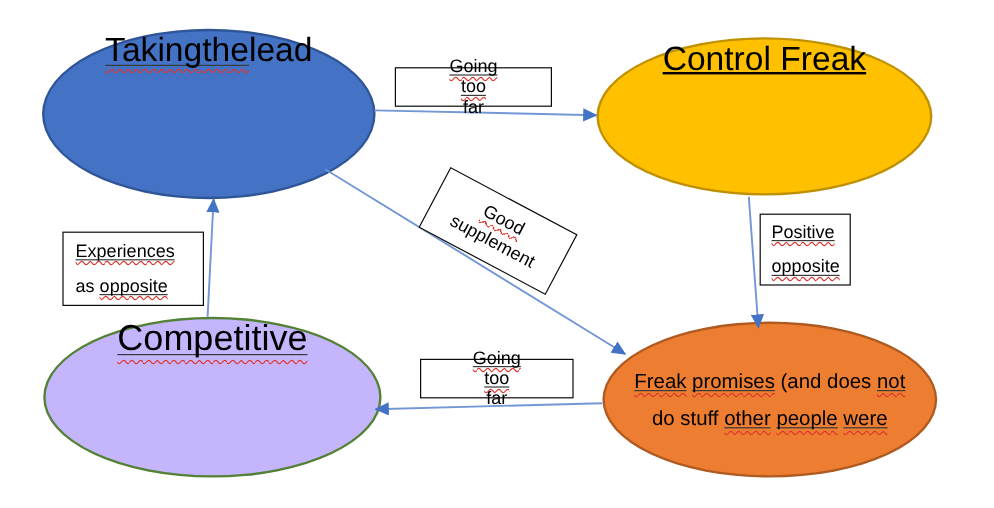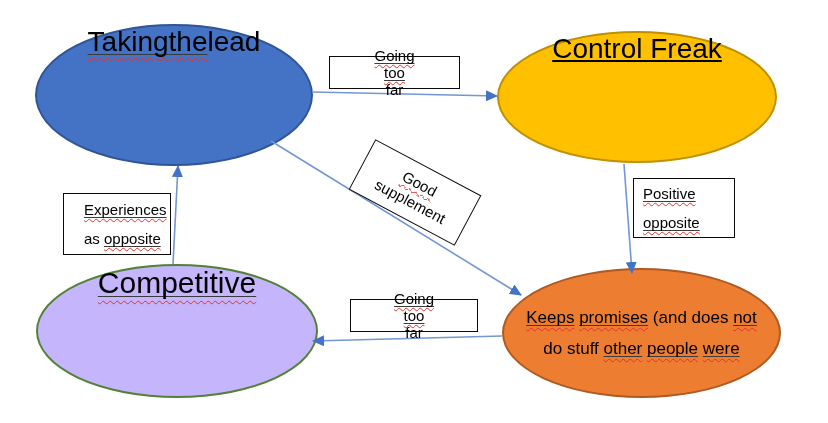--- a/index.html
+++ b/index.html
@@ -11,22 +11,22 @@
   .node .tline{width:100%;}
   #n-taking{left:35px;top:24px;width:278px;height:142px;font-size:28px;}
   #n-control{left:497px;top:31px;width:280px;height:132px;font-size:28px;text-decoration:underline;}
   #n-competitive{left:36px;top:264px;width:282px;height:134px;font-size:30px;}
   #n-keeps{left:502px;top:268px;width:279px;height:130px;font-size:17px;line-height:31px;
            flex-direction:column;padding:0 10px;}
   .elabel{position:absolute;background:#fff;border:1.5px solid #0a0a0a;box-sizing:border-box;
           font-size:15px;z-index:3;display:flex;flex-direction:column;justify-content:center;}
   .elabel.center{align-items:center;text-align:center;}
   #lb-top{left:329px;top:56px;width:131px;height:33px;}
-  #lb-positive{left:633px;top:178px;width:102px;height:60px;padding-left:9px;line-height:29px;}
-  #lb-exp{left:52px;top:193px;width:108px;height:62px;padding-left:20px;line-height:29px;margin-left:11px;}
+  #lb-positive{left:633px;top:178px;width:76px;height:60px;padding-left:9px;line-height:29px;}
+  #lb-exp{left:52px;top:193px;width:118px;height:62px;padding-left:10px;line-height:29px;}
   #lb-bottom{left:350px;top:299px;width:128px;height:33px;}
   #lb-good{left:355px;top:164px;width:120px;height:57px;transform:rotate(28deg);line-height:20px;}
   
   .u{text-decoration-line:underline;text-decoration-style:solid;text-decoration-color:#3b3b3b;
      text-decoration-thickness:1px;text-underline-offset:0.1em;text-decoration-skip-ink:none;}
   .w{text-decoration-line:underline;text-decoration-style:wavy;text-decoration-color:#e0342b;
      text-decoration-thickness:1px;text-underline-offset:0.22em;text-decoration-skip-ink:none;}
 </style>
 </head>
 <body>
@@ -35,21 +35,21 @@
 
   <div class="node" id="n-taking" style="background-color: rgb(68, 114, 196); border-color: rgb(47, 85, 151);"><span class="u"><span class="w">Taking</span></span> <span class="u"><span class="w">the</span></span> lead</div>
 
   <div class="node" id="n-control" style="background-color: rgb(255, 192, 0); border-color: rgb(191, 144, 0);">Control Freak</div>
 
   <div class="node" id="n-competitive" style="background-color: #c4b5fd; border-color: rgb(83, 129, 53);">
       <span class="u"><span class="w">Competitive</span></span>
     </div>
 
   <div class="node" id="n-keeps" style="background-color: rgb(237, 125, 49); border-color: rgb(174, 90, 33);">
-      <div class="tline"><span class="u"><span class="w">Keeps</span></span> <span class="u"><span class="w">promises</span></span> (and does <span class="u"><span class="w">not</span></span></div>
+      <div class="tline"><span class="u"><span class="w">Freak</span></span> <span class="u"><span class="w">promises</span></span> (and does <span class="u"><span class="w">not</span></span></div>
       <div class="tline">do stuff <span class="u"><span class="w">other</span></span> <span class="u"><span class="w">people</span></span> <span class="u"><span class="w">were</span></span></div>
     </div>
 
   <svg class="arrows" width="828" height="423">
     <defs>
       <marker id="ah" markerUnits="userSpaceOnUse" markerWidth="12" markerHeight="11" refX="11" refY="5.5" orient="auto">
         <path d="M0,0 L12,5.5 L0,11 z" fill="#4472C4"></path>
       </marker>
     </defs>
     <line x1="312" y1="92" x2="497" y2="96" stroke="#7396D5" stroke-width="1.6" marker-end="url(#ah)"></line>

